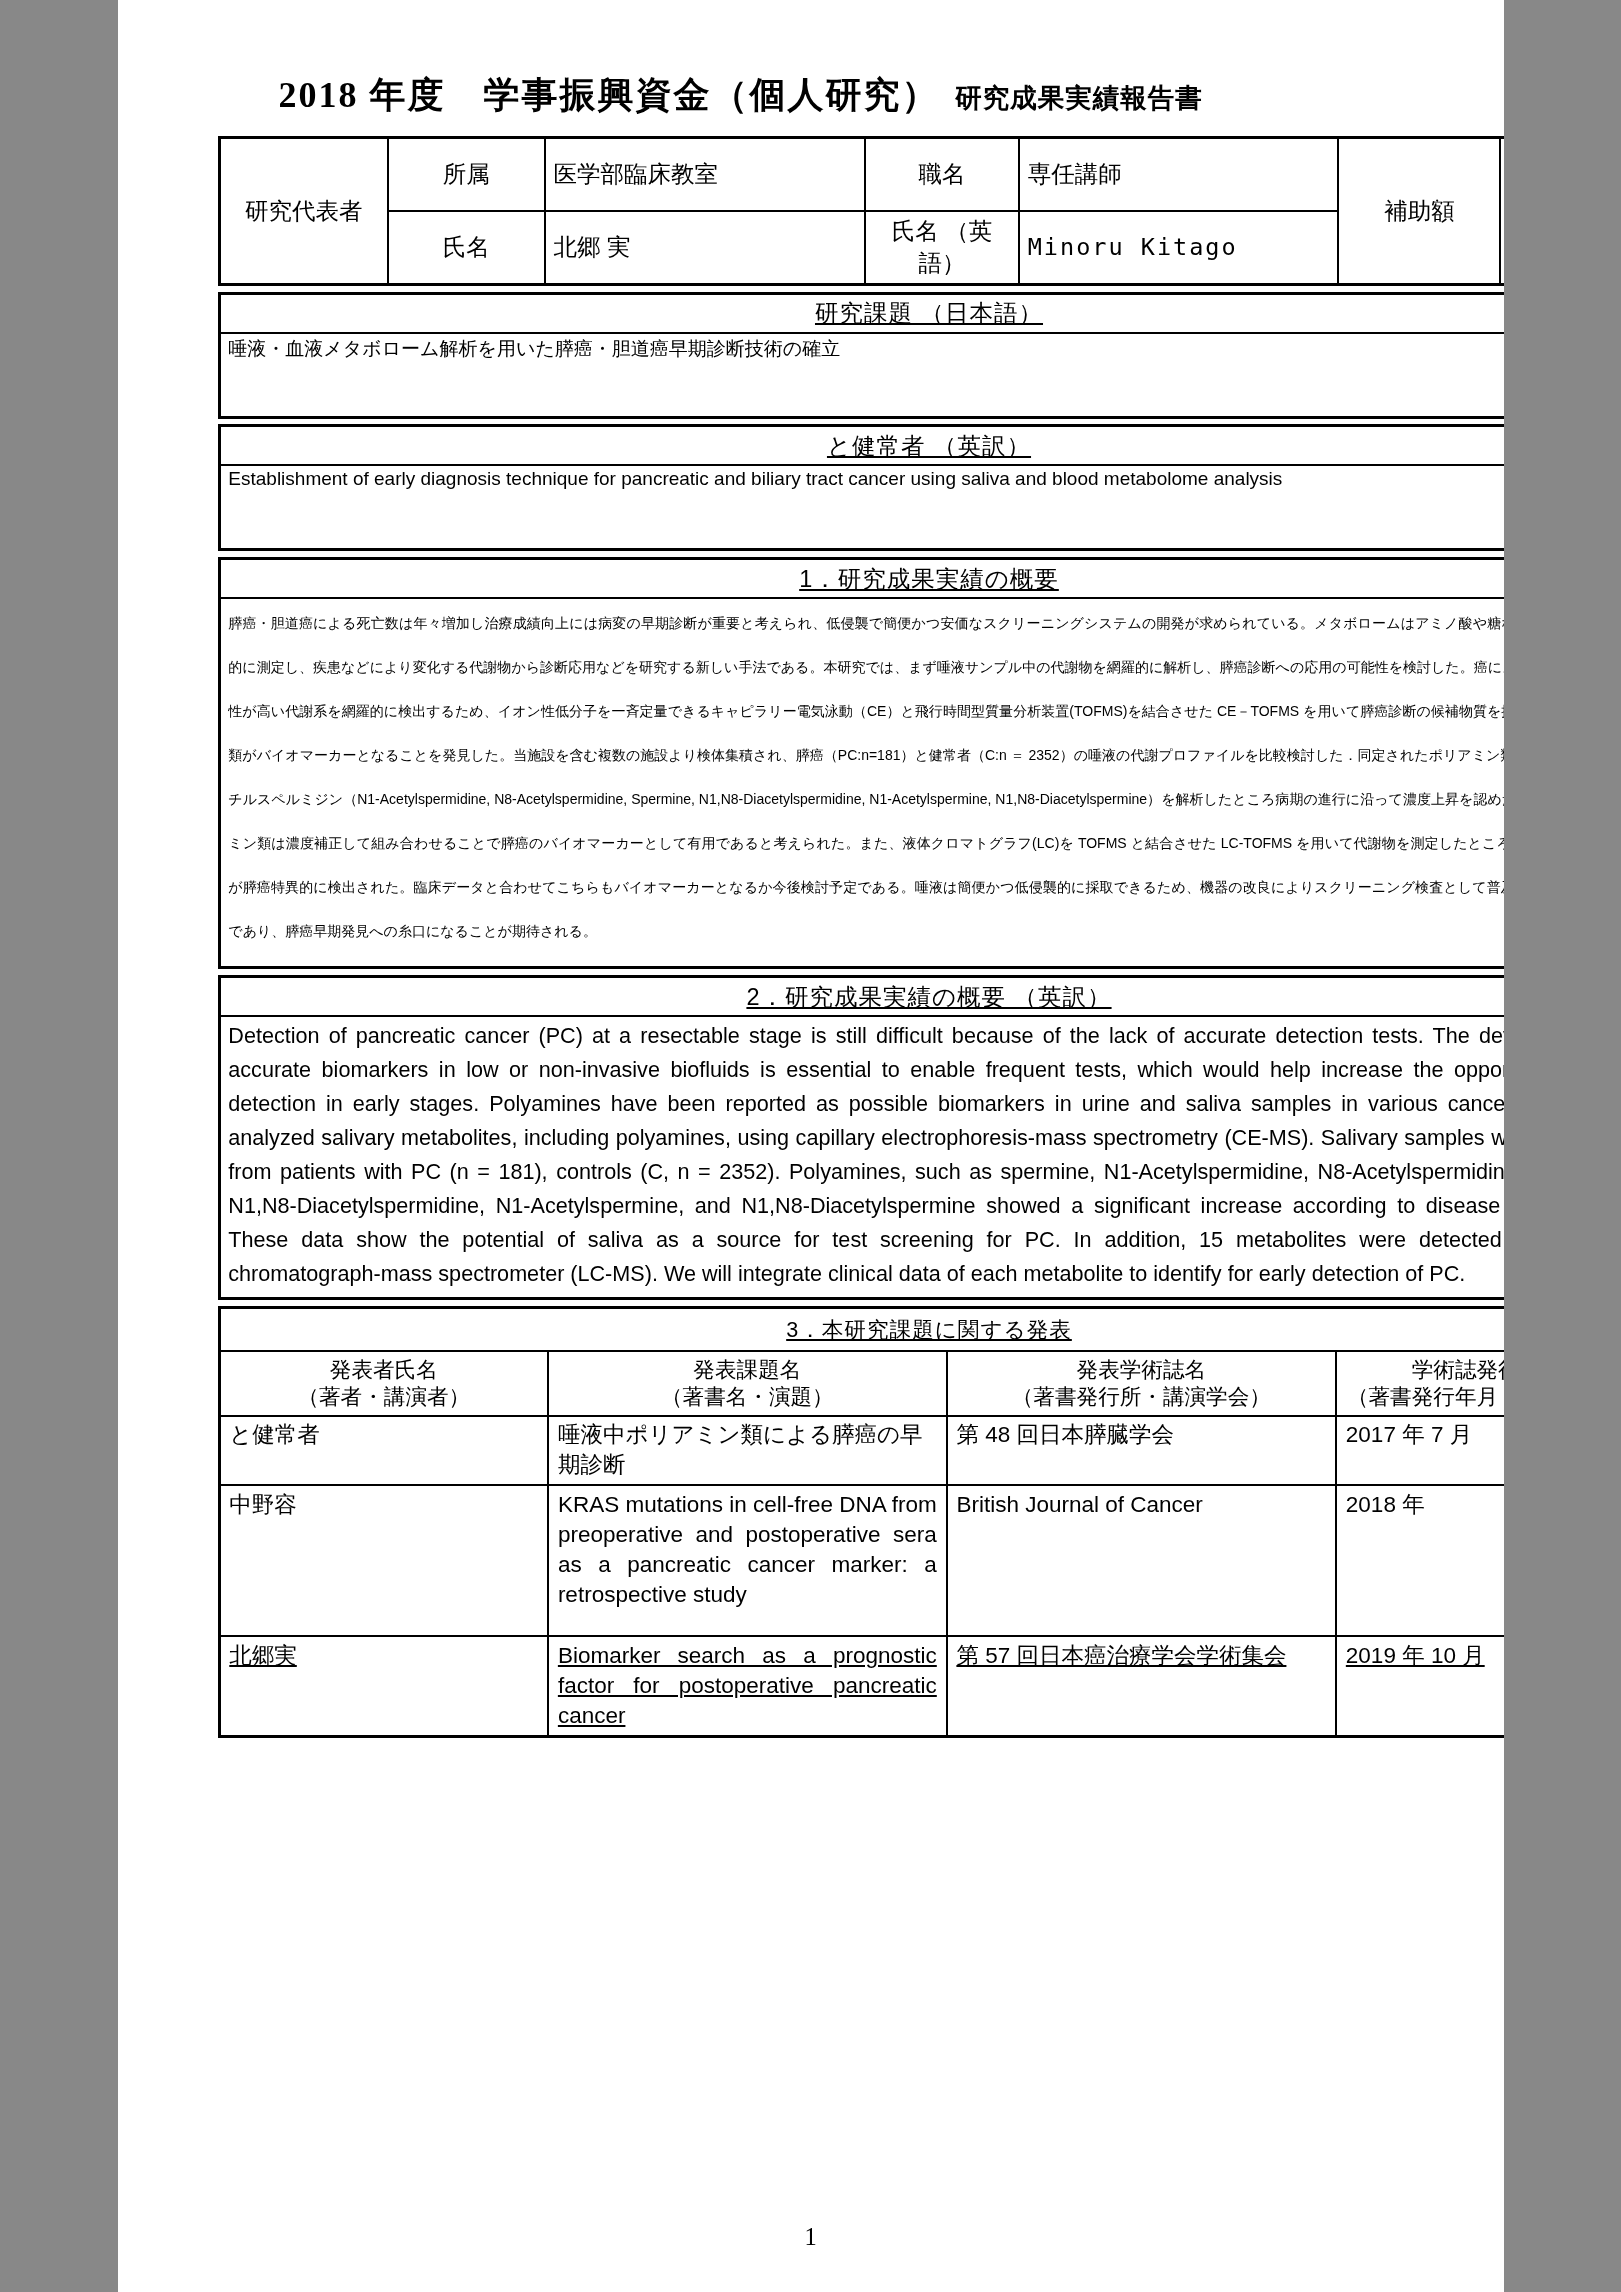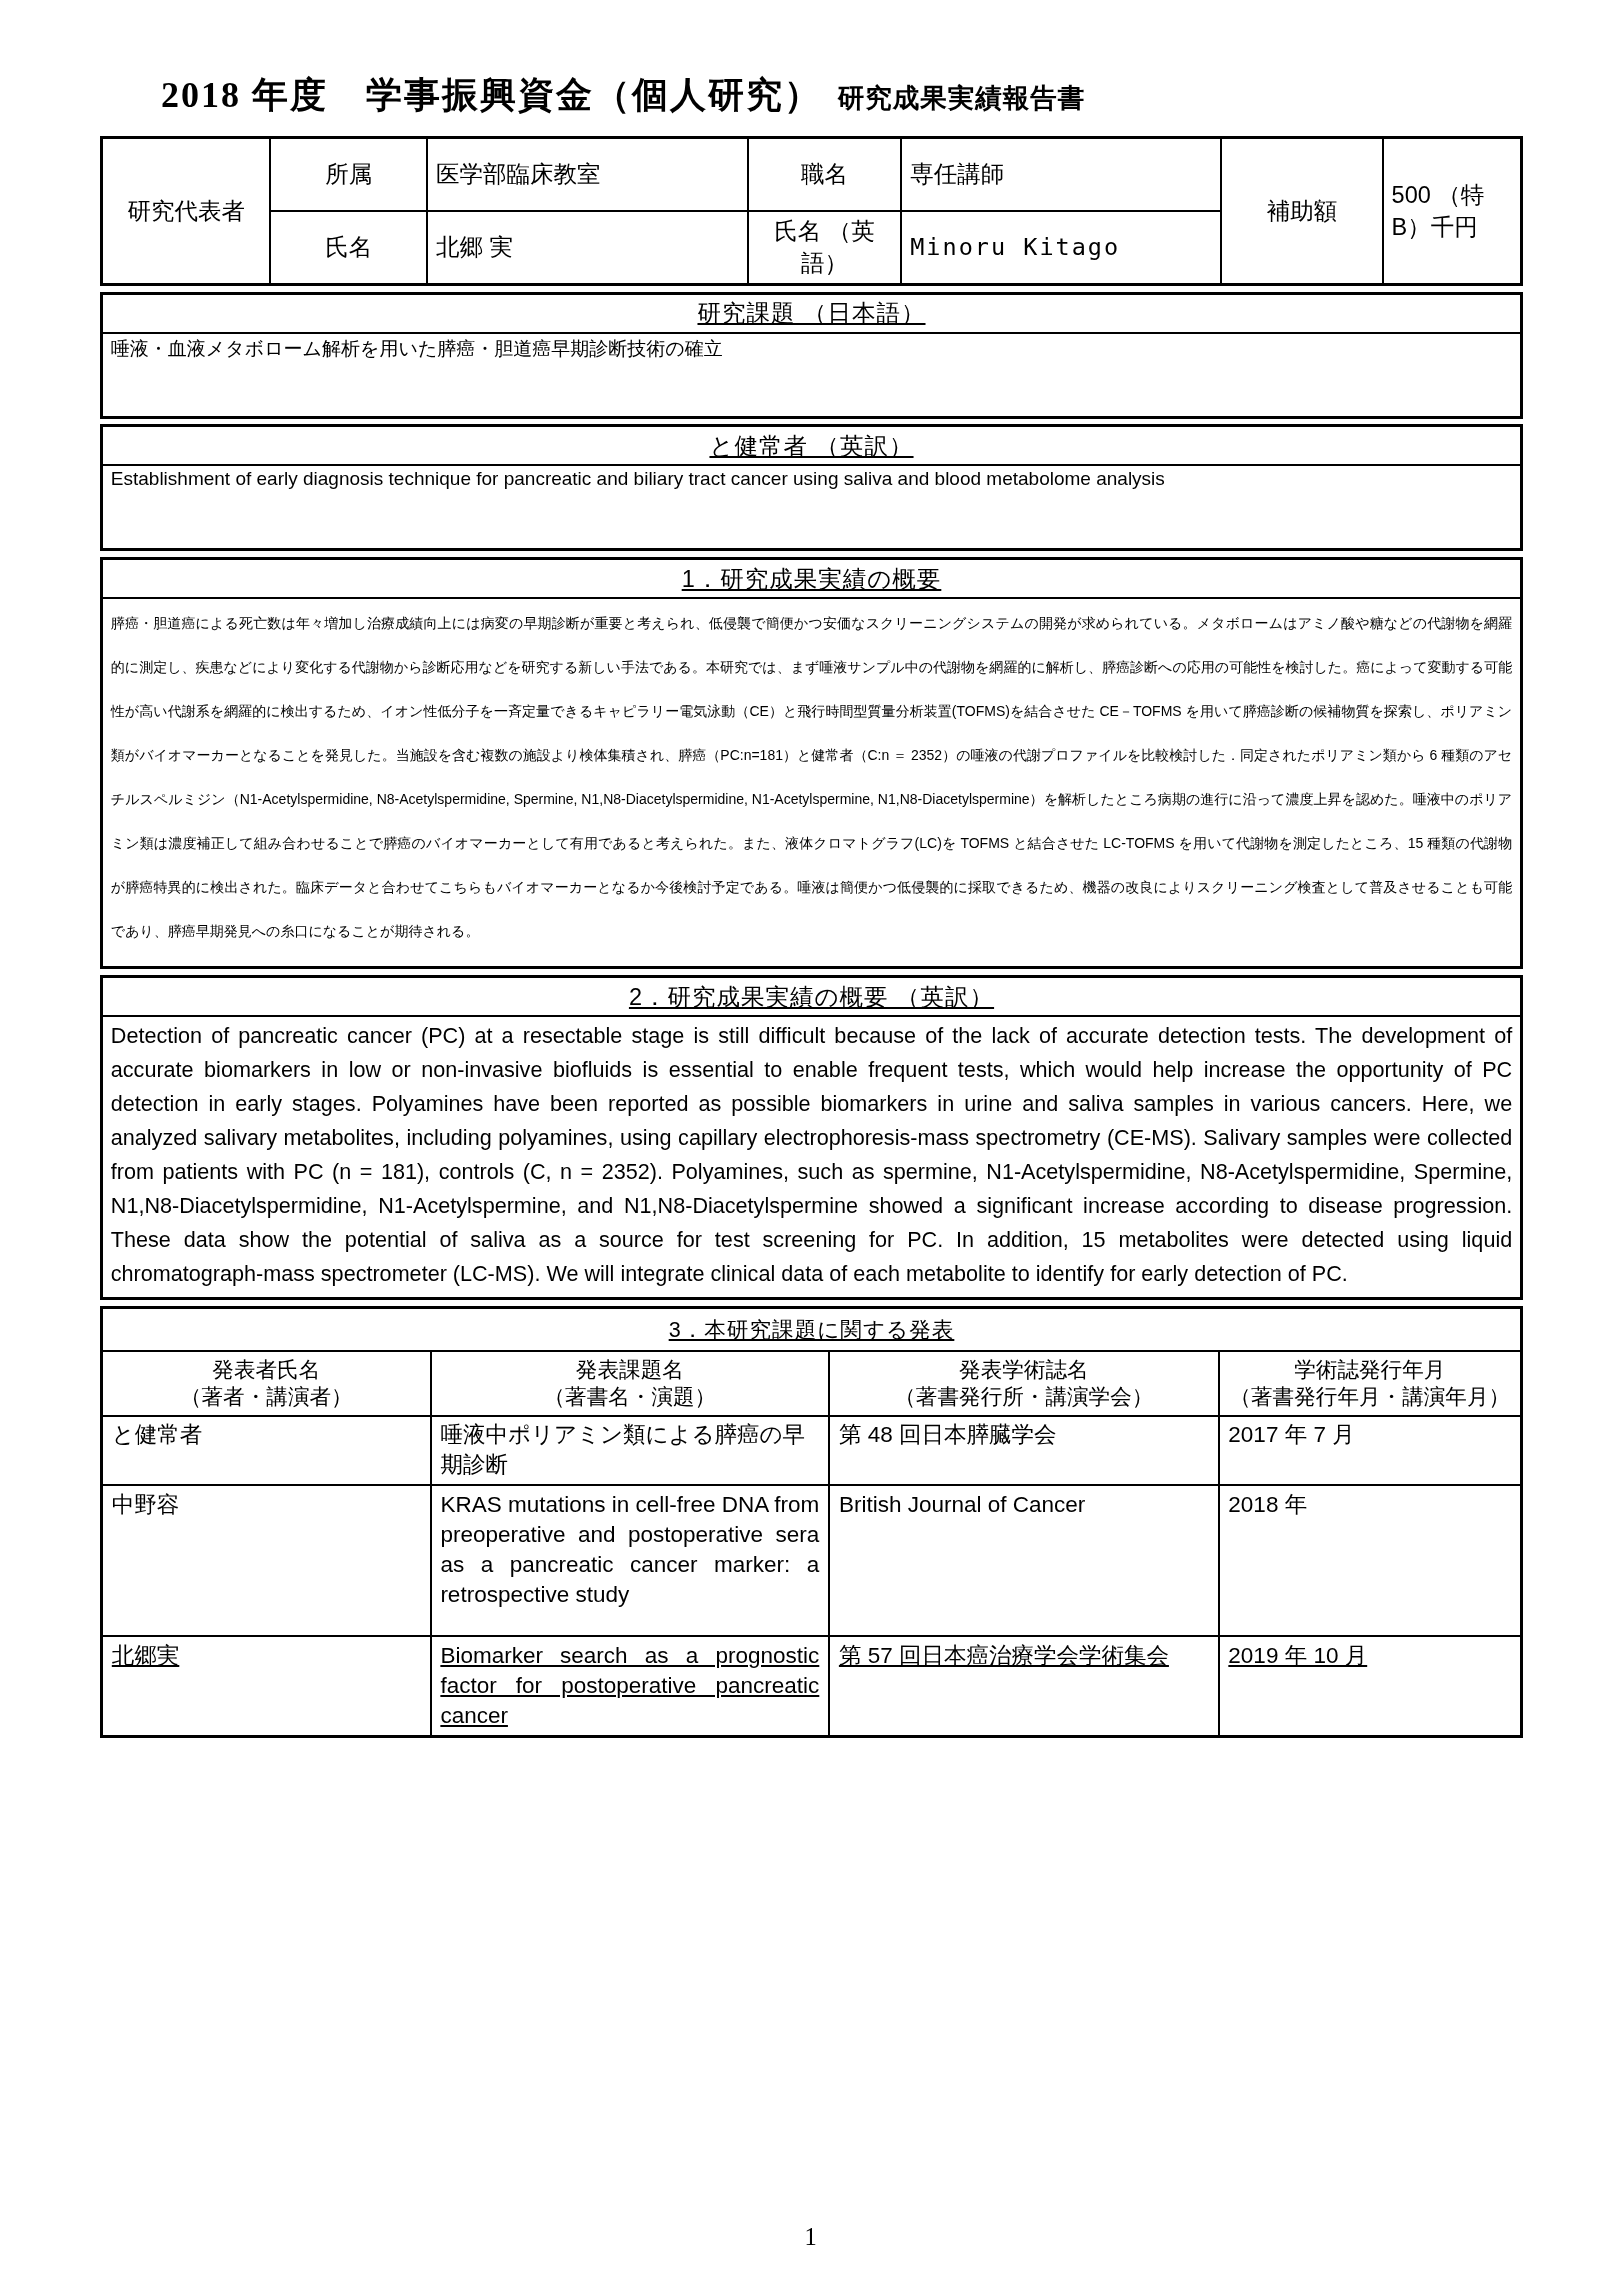--- a/index.html
+++ b/index.html
@@ -1,18 +1,18 @@
 <!DOCTYPE html>
 <html lang="ja"><head>
 <meta charset="utf-8">
 <style>
   html,body{margin:0;padding:0;background:#888;}
   .page{
     position:relative;
-    width:1621px;height:2293px;
+    width:1386px;height:2293px;
     background:#fff;
     margin:0 auto;
     font-family:"Liberation Sans","DejaVu Sans",sans-serif;
     color:#000;
     overflow:hidden;
   }
   .content{position:absolute;left:100px;top:0;width:1423px;}
 
   
   .doc-title{

